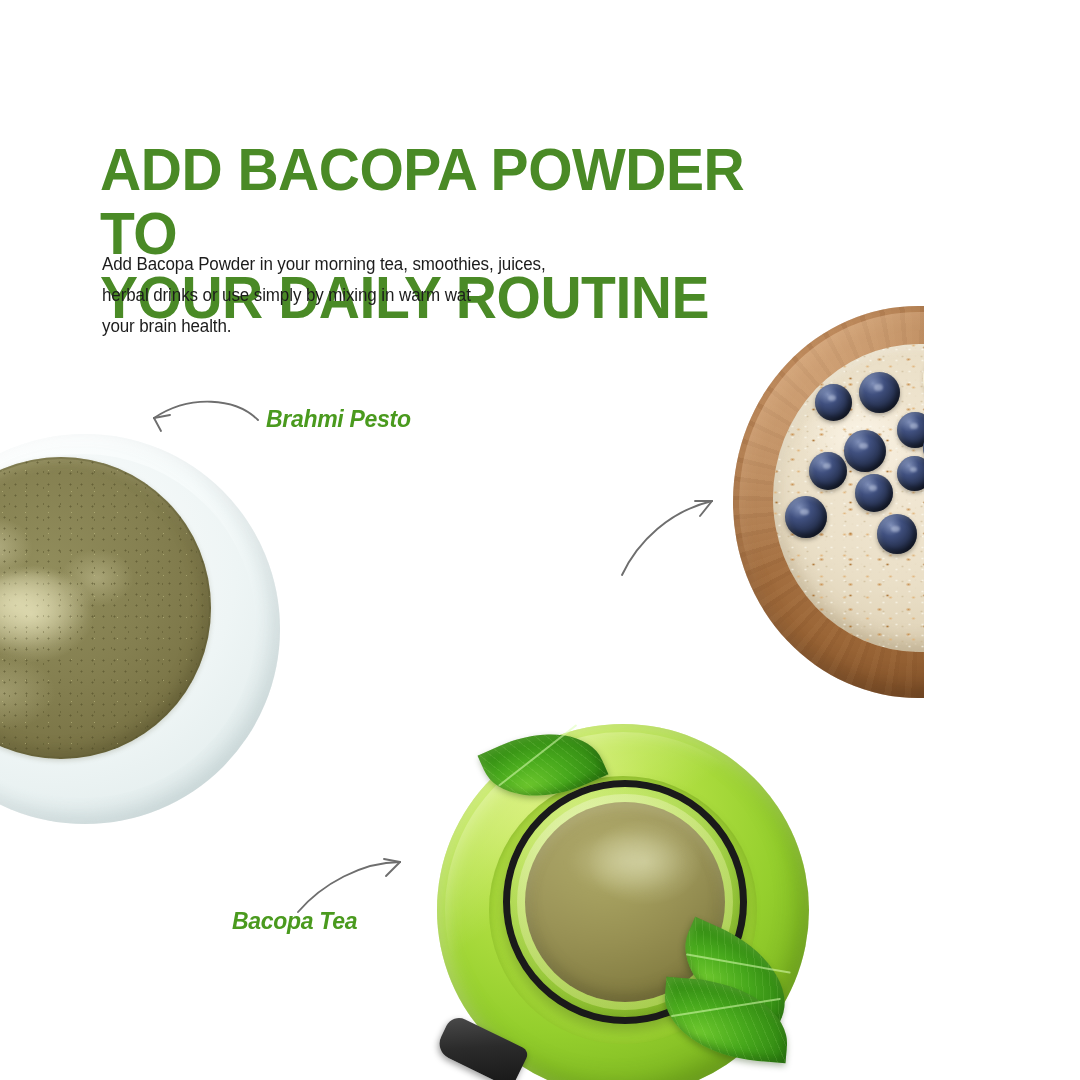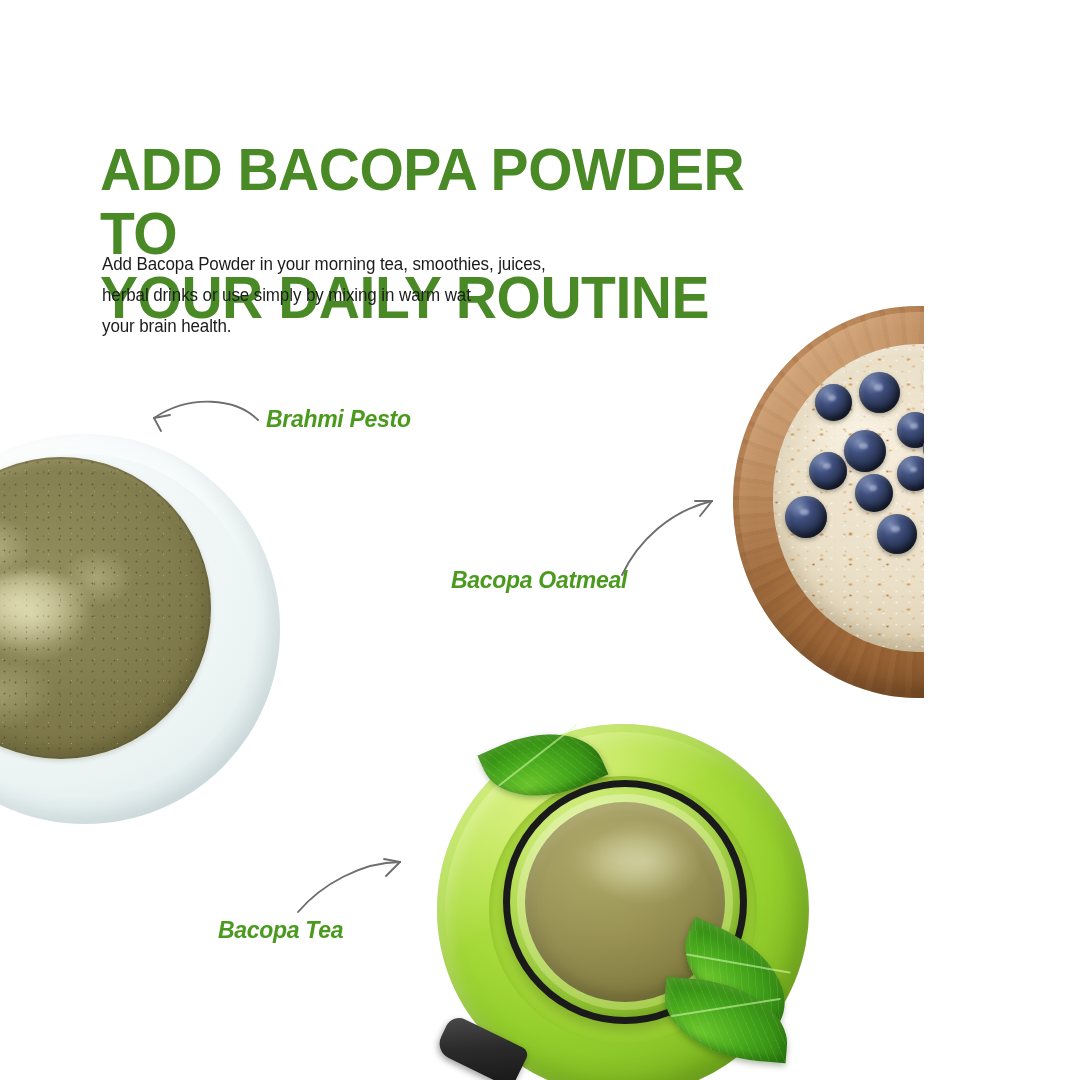--- a/index.html
+++ b/index.html
@@ -54,21 +54,21 @@
     position: absolute;
     color: #4a9a1e;
     font-weight: bold;
     font-style: italic;
     font-size: 23px;
     letter-spacing: -0.3px;
     white-space: nowrap;
   }
   #label-pesto   { left: 259px; top: 406px; margin-left: 7px; }
   #label-oatmeal { left: 451px; top: 567px; }
-  #label-tea     { left: 218px; top: 908px; margin-top: 9px; }
+  #label-tea     { left: 232px; top: 908px; }
 
   
   .arrow-svg {
     position: absolute;
     overflow: visible;
     pointer-events: none;
   }
   .arrow-svg path {
     fill: none;
     stroke: #6e6e6e;
@@ -485,16 +485,15 @@
     <path d="M104 16 L 92 31"></path>
   </svg>
 
   <svg id="arrow-tea" class="arrow-svg" viewBox="0 0 120 70">
     <path d="M6 62 C 30 34, 70 12, 108 12"></path>
     <path d="M108 12 L 92 9"></path>
     <path d="M108 12 L 94 26"></path>
   </svg>
 
   <span id="label-pesto" class="callout-label">Brahmi Pesto</span>
-  <span id="label-oatmeal" class="callout-label">Bacopa Oatmeal</span>
   <span id="label-tea" class="callout-label">Bacopa Tea</span>
 
 </div>
 
 </body></html>

